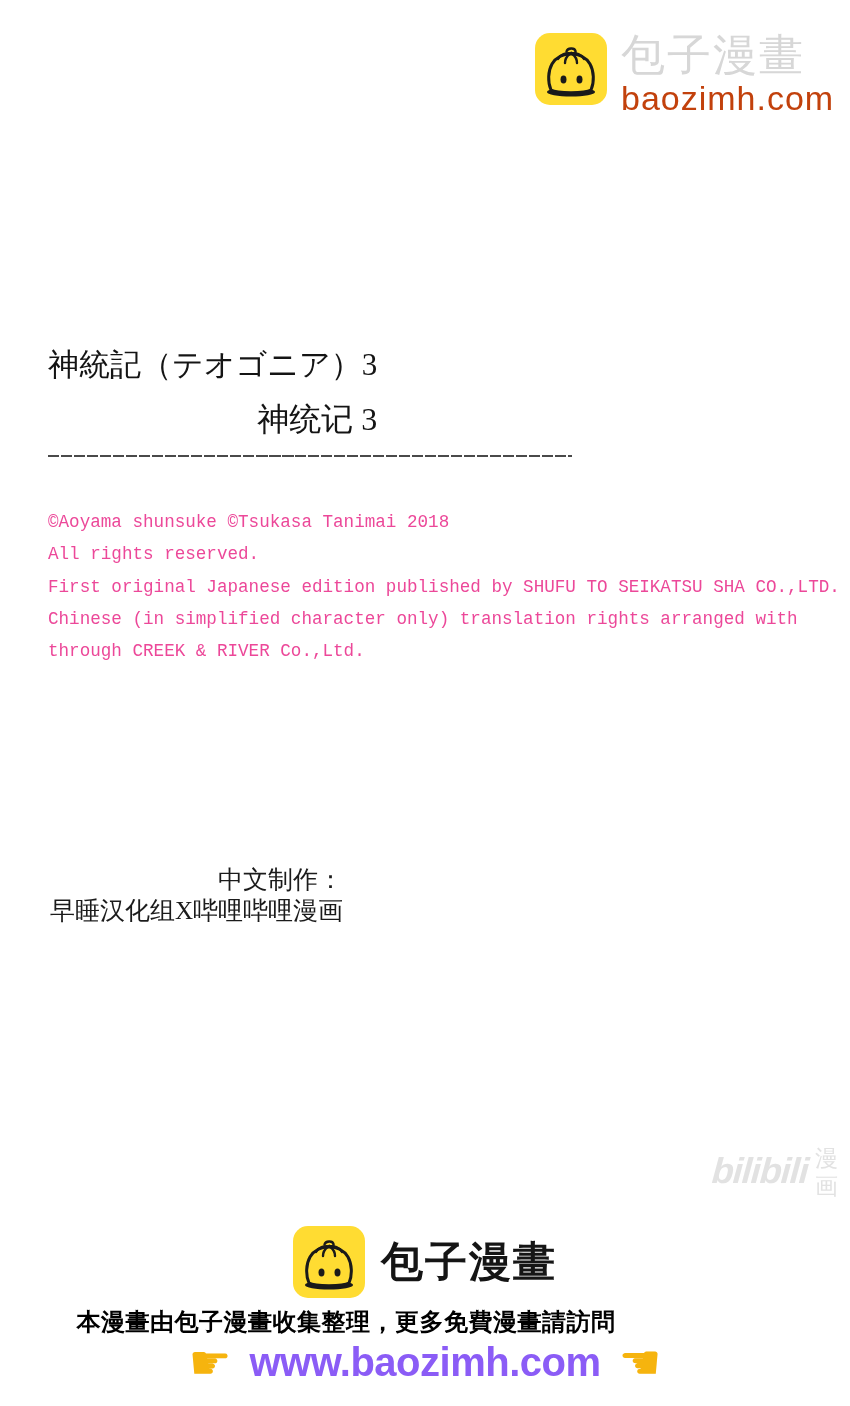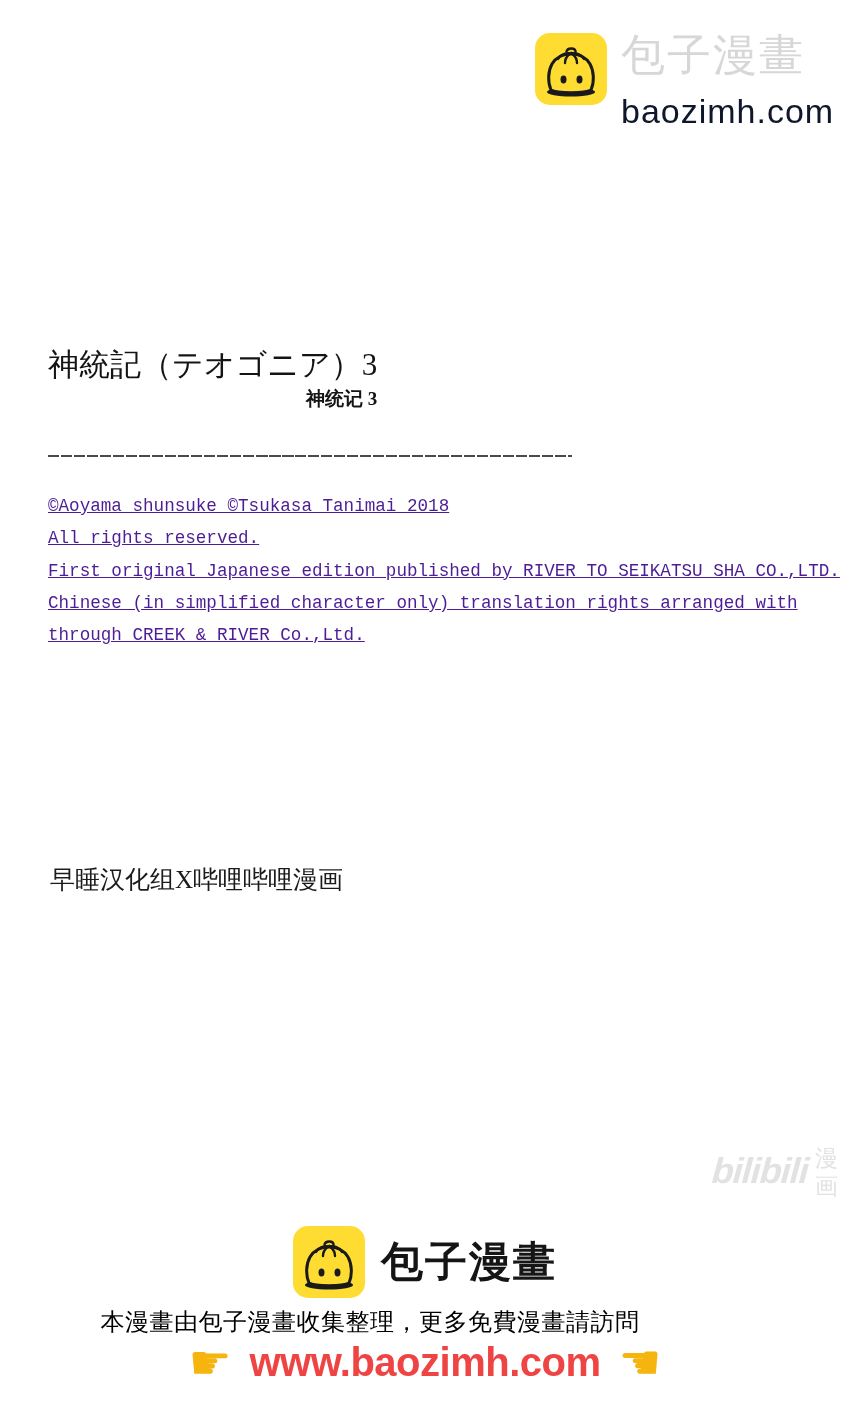--- a/index.html
+++ b/index.html
@@ -20,37 +20,37 @@
     position:absolute;left:535px;top:33px;
     display:flex;flex-direction:row;align-items:flex-start;
   }
   .header-wm .logo{width:72px;height:72px;flex:0 0 auto;}
   .header-wm .wm-text{margin-left:14px;line-height:1;}
   .wm-brand{
     font-size:44px;color:#d7d7d7;letter-spacing:2px;
     font-weight:400;white-space:nowrap;
   }
   .wm-domain{
-    font-size:34px;color:#0f172a;letter-spacing:1px;
-    margin-top:17px;font-weight:400;white-space:nowrap;
+    font-size:34px;color:#c2410c;letter-spacing:1px;
+    margin-top:4px;font-weight:400;white-space:nowrap;
   }
 
   
   .title-block{position:absolute;left:48px;top:344px;color:#141414;}
   .title-main{font-size:31px;line-height:42px;font-weight:400;white-space:nowrap;}
-  .title-sub{font-size:19px;line-height:26px;font-weight:700;white-space:nowrap;}
+  .title-sub{font-size:32px;line-height:26px;font-weight:400;white-space:nowrap;margin-top:20px;}
 
   
   .divider{
     position:absolute;left:48px;top:455px;width:524px;height:2px;
     background-image:repeating-linear-gradient(to right,#4a4a4a 0 11.5px,transparent 11.5px 13px);
   }
 
   
-  .copyright{position:absolute;left:48px;top:490px;color:#4c1d95;text-decoration:underline;}
+  .copyright{position:absolute;left:48px;top:506px;color:#ec4899;}
   .copyright-line{
     font-size:17.6px;line-height:32.3px;white-space:pre;letter-spacing:0;
   }
 
   
   .credits{position:absolute;left:50px;top:864px;color:#1b1b1b;}
   .credits-line{font-size:25px;line-height:31px;white-space:nowrap;font-weight:400;}
 
   
   .bili-wm{
@@ -73,33 +73,33 @@
     position:absolute;left:0;top:1226px;width:850px;
     display:flex;justify-content:center;align-items:center;
   }
   .footer-brand .logo{width:72px;height:72px;flex:0 0 auto;}
   .footer-brand-name{
     margin-left:16px;font-size:42px;font-weight:700;color:#151515;
     letter-spacing:2px;white-space:nowrap;
   }
   .footer-notice{
     position:absolute;left:0;top:1306px;width:692px;
-    text-align:center;font-size:24px;font-weight:400;color:#000;
-    letter-spacing:0.5px;white-space:nowrap;padding-left:24px;
+    text-align:center;font-size:24px;font-weight:700;color:#000;
+    letter-spacing:0.5px;white-space:nowrap;
   }
   .footer-url-row{
     position:absolute;left:0;top:1336px;width:850px;
     display:flex;justify-content:center;align-items:center;gap:18px;
   }
   .pointer{
     font-family:"DejaVu Sans",sans-serif;
     font-size:48px;line-height:52px;color:#f6b40e;
   }
   .footer-url{
-    font-size:40px;font-weight:700;color:#ef4444;
+    font-size:40px;font-weight:700;color:#8b5cf6;
     letter-spacing:-0.5px;white-space:nowrap;
   }
 </style>
 </head>
 <body>
 
 <div class="canvas">
 
   <div class="header-wm">
     <svg class="logo" viewBox="0 0 72 72">
@@ -125,26 +125,27 @@
   <div class="title-block serif">
     <div class="title-main">神統記（テオゴニア）3</div>
     <div class="title-sub">神统记 3</div>
   </div>
 
   <div class="divider"></div>
 
   <div class="copyright mono">
     <div class="copyright-line">©Aoyama shunsuke ©Tsukasa Tanimai 2018</div>
     <div class="copyright-line">All rights reserved.</div>
-    <div class="copyright-line">First original Japanese edition published by RIVER TO SEIKATSU SHA CO.,LTD.</div>
+    <div class="copyright-line">First original Japanese edition published by SHUFU TO SEIKATSU SHA CO.,LTD.</div>
     <div class="copyright-line">Chinese (in simplified character only) translation rights arranged with</div>
     <div class="copyright-line">through CREEK &amp; RIVER Co.,Ltd.</div>
   </div>
 
   <div class="credits serif">
+    <div class="credits-line">中文制作：</div>
     <div class="credits-line">早睡汉化组X哔哩哔哩漫画</div>
   </div>
 
   <div class="bili-wm">
     <div class="bili-brand sans">bilibili</div>
     <div class="bili-suffix sans">
       <span>漫</span>
       <span>画</span>
     </div>
   </div>

